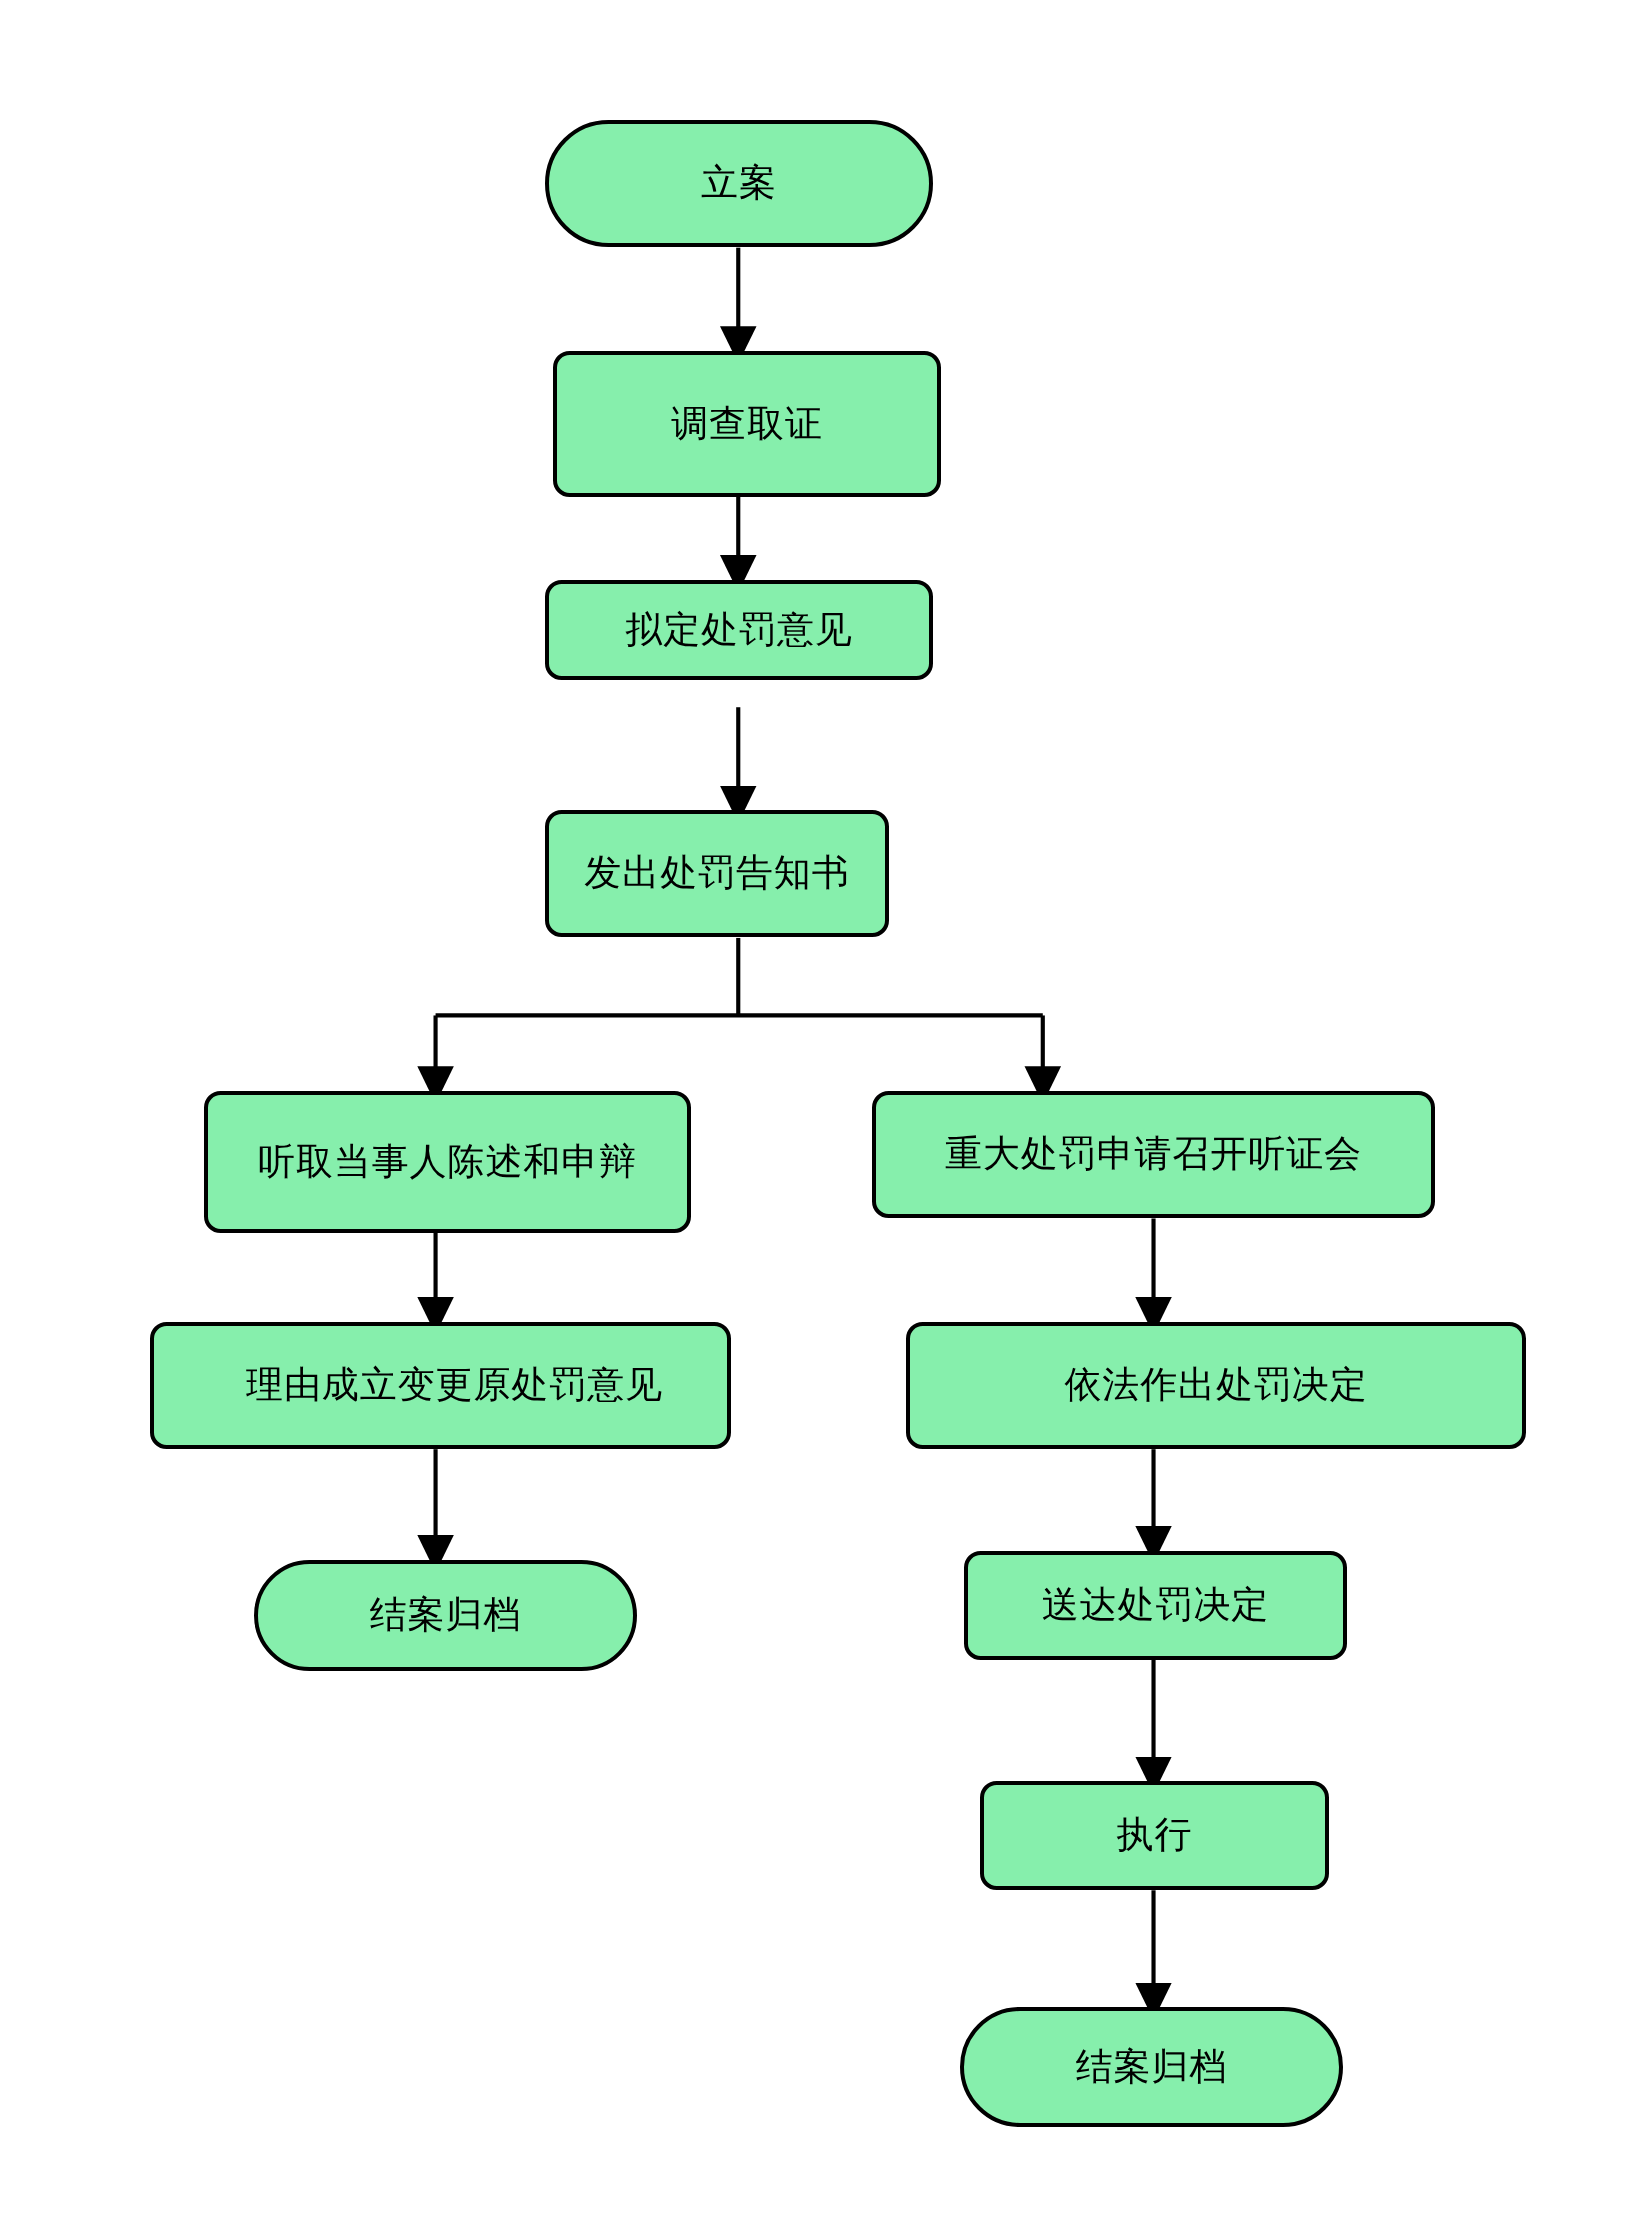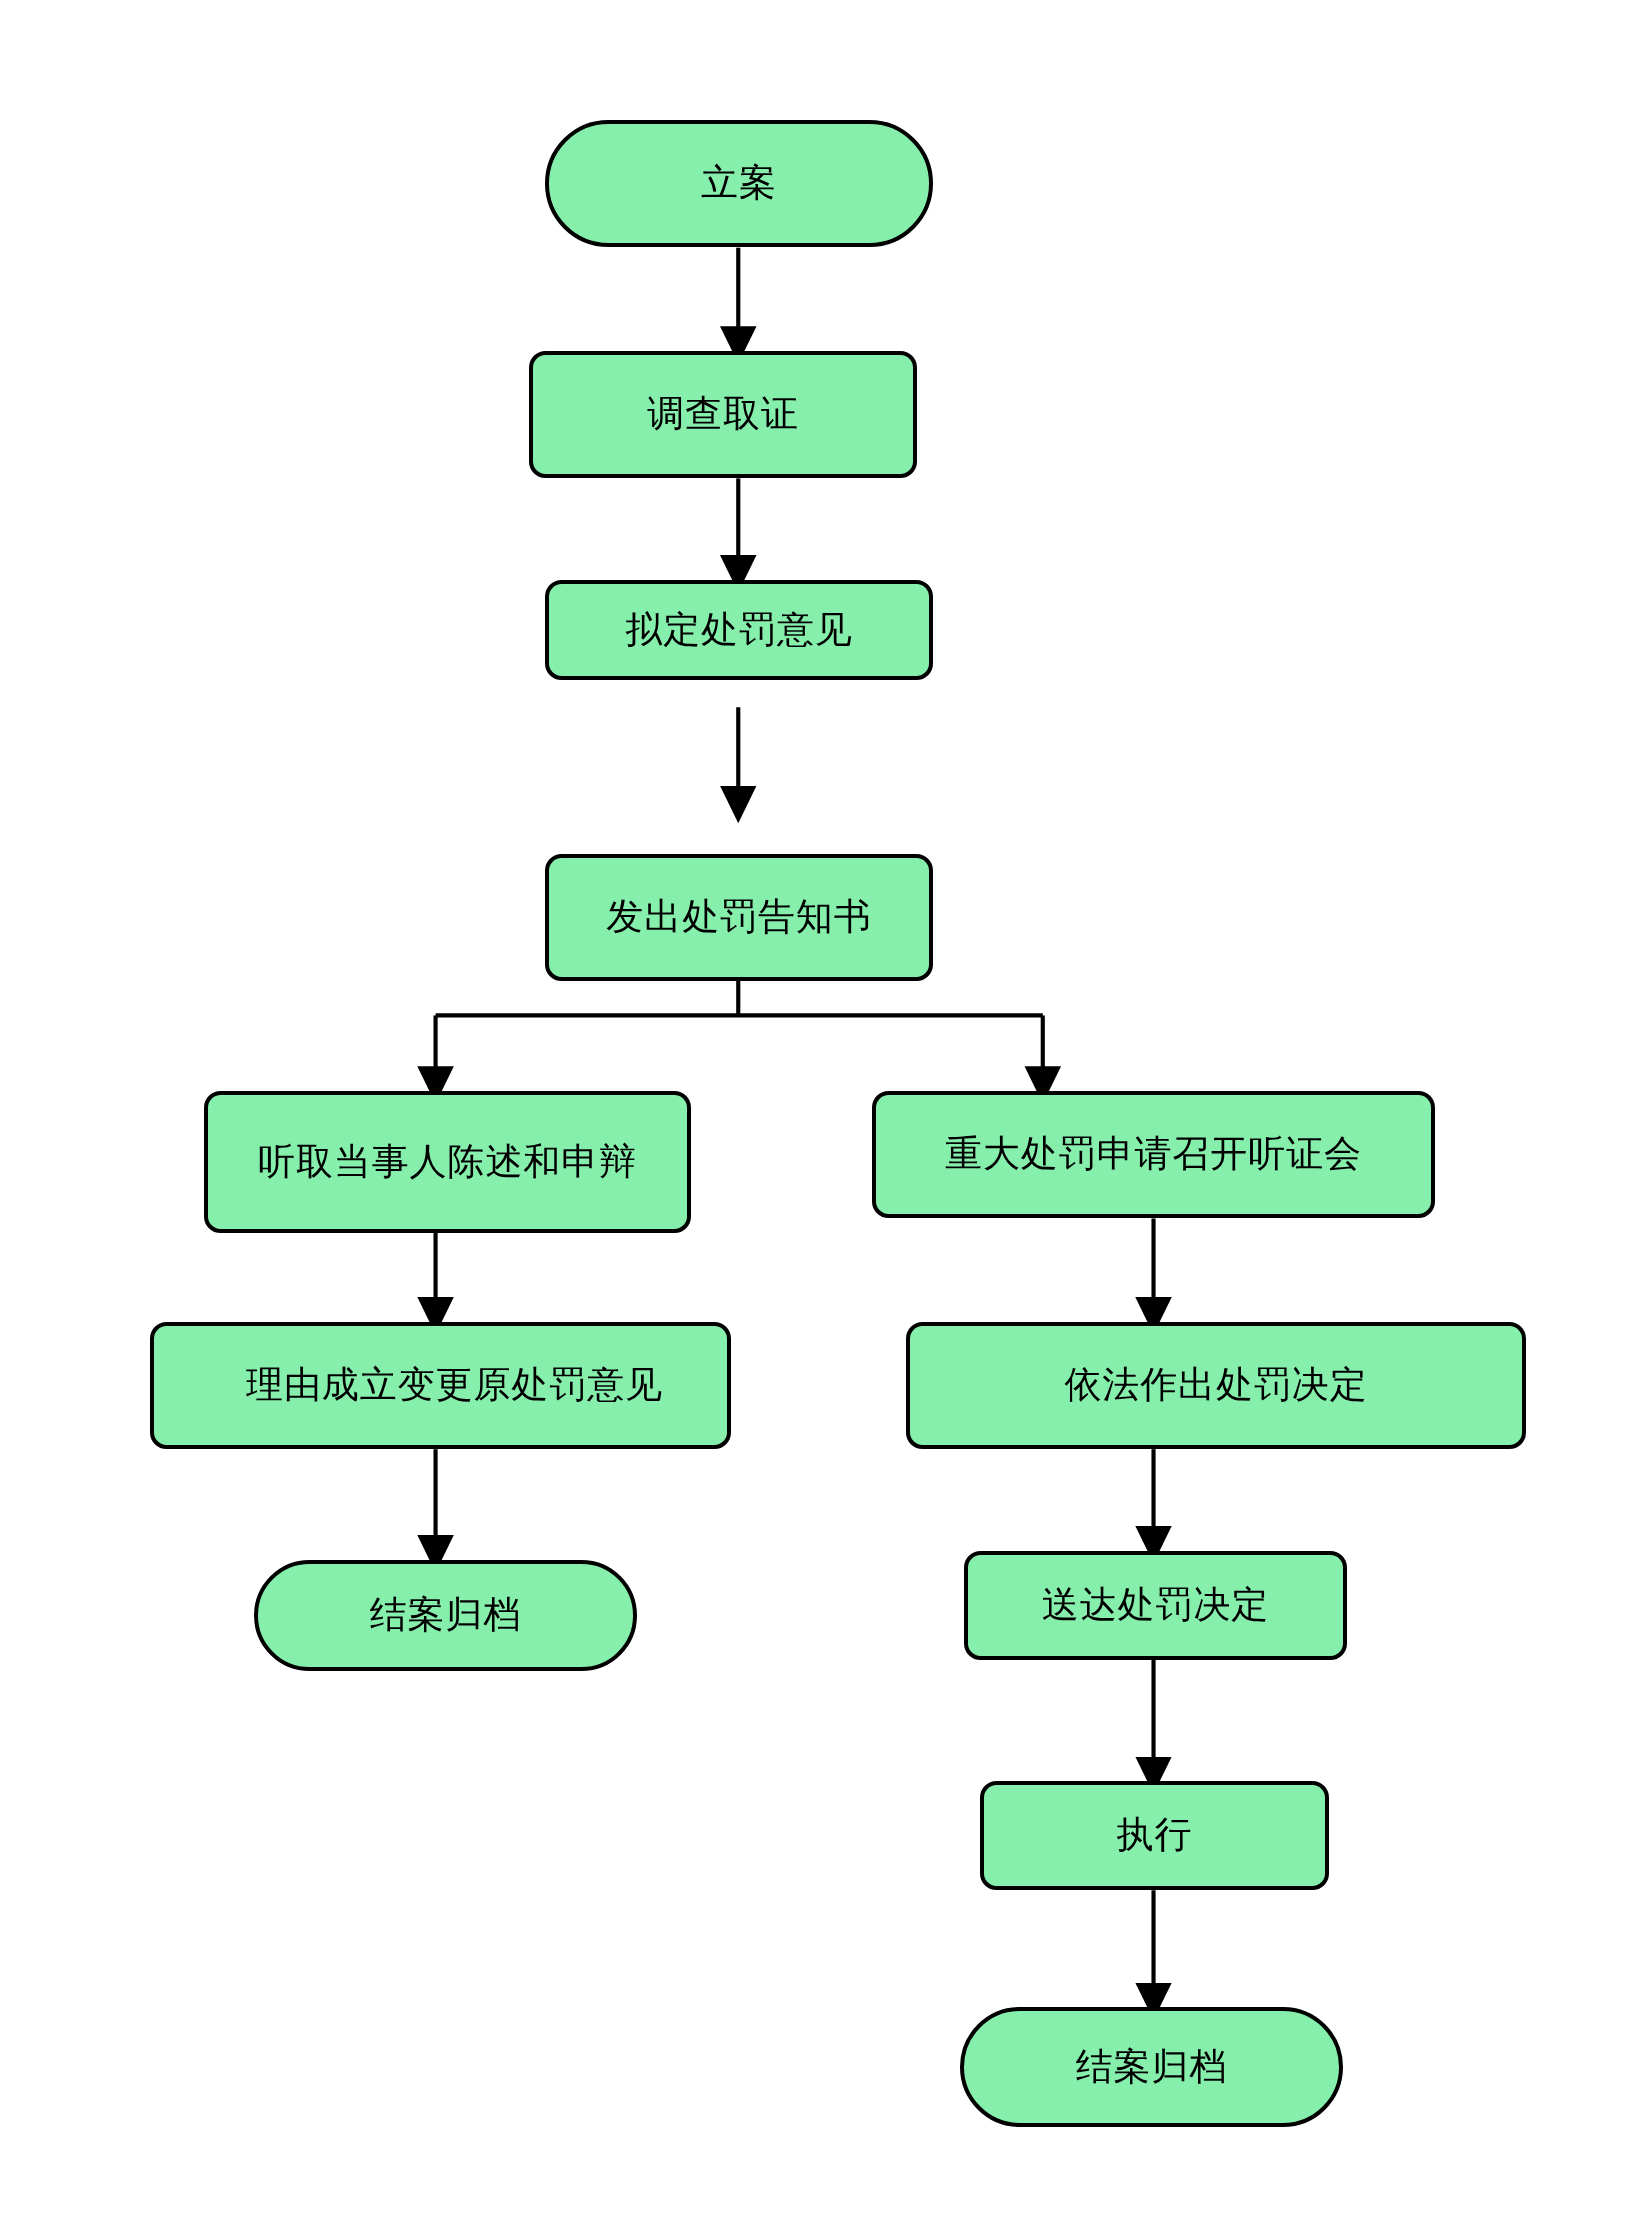--- a/index.html
+++ b/index.html
@@ -82,29 +82,29 @@
       <line x1="1250" y1="1570" x2="1250" y2="1672" marker-end="url(#arrowhead)"></line>
       <line x1="1250" y1="1798" x2="1250" y2="1922" marker-end="url(#arrowhead)"></line>
       <line x1="1250" y1="2048" x2="1250" y2="2167" marker-end="url(#arrowhead)"></line>
     </g>
   </svg>
 
   <div class="node terminator" style="left:545px; top:120px; width:388px; height:127px;">
     <span class="node-label">立案</span>
   </div>
 
-  <div class="node process" style="left:529px; top:351px; width:388px; height:127px;">
+  <div class="node process" style="left:553px; top:351px; width:388px; height:146px;">
     <span class="node-label">调查取证</span>
   </div>
 
   <div class="node process" style="left:545px; top:580px; width:388px; height:100px;">
     <span class="node-label">拟定处罚意见</span>
   </div>
 
-  <div class="node process" style="left:545px; top:854px; width:388px; height:127px;">
+  <div class="node process" style="left:545px; top:810px; width:344px; height:127px;">
     <span class="node-label">发出处罚告知书</span>
   </div>
 
   <div class="node process" style="left:204px; top:1091px; width:487px; height:142px;">
     <span class="node-label">听取当事人陈述和申辩</span>
   </div>
 
   <div class="node process" style="left:150px; top:1322px; width:581px; height:127px;padding-left:28px;">
     <span class="node-label">理由成立变更原处罚意见</span>
   </div>

